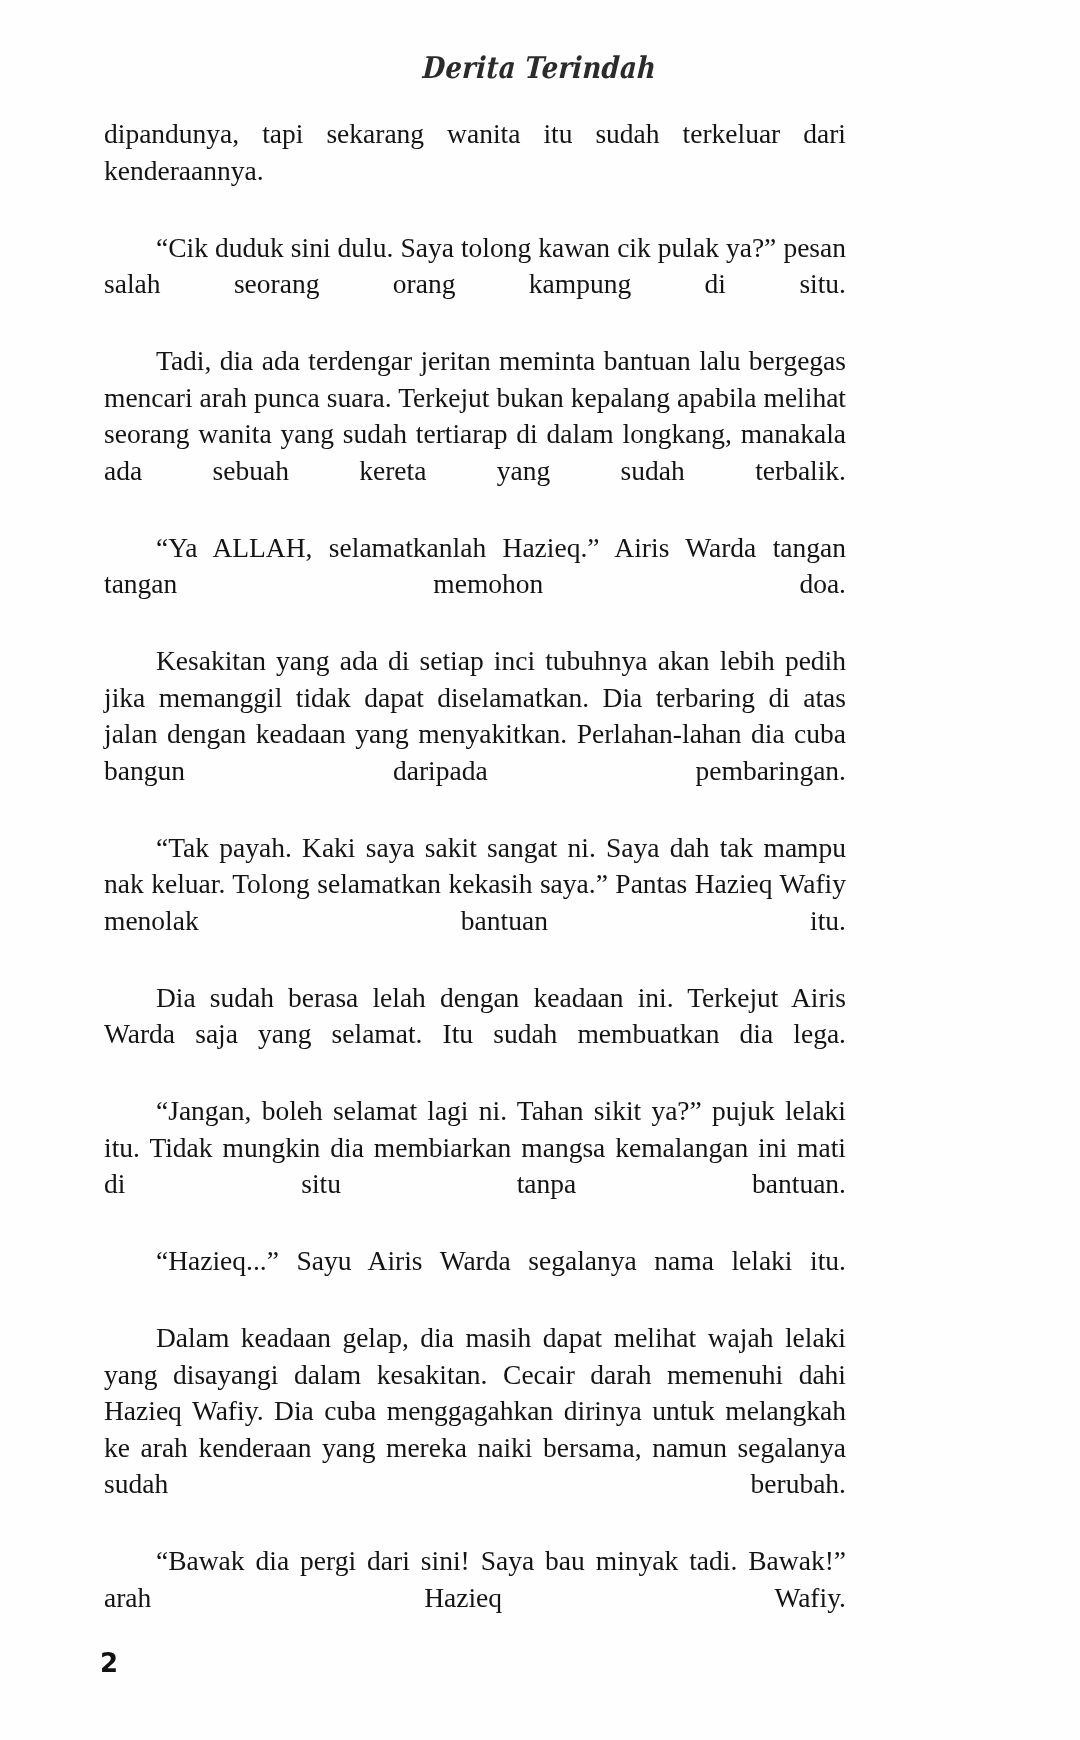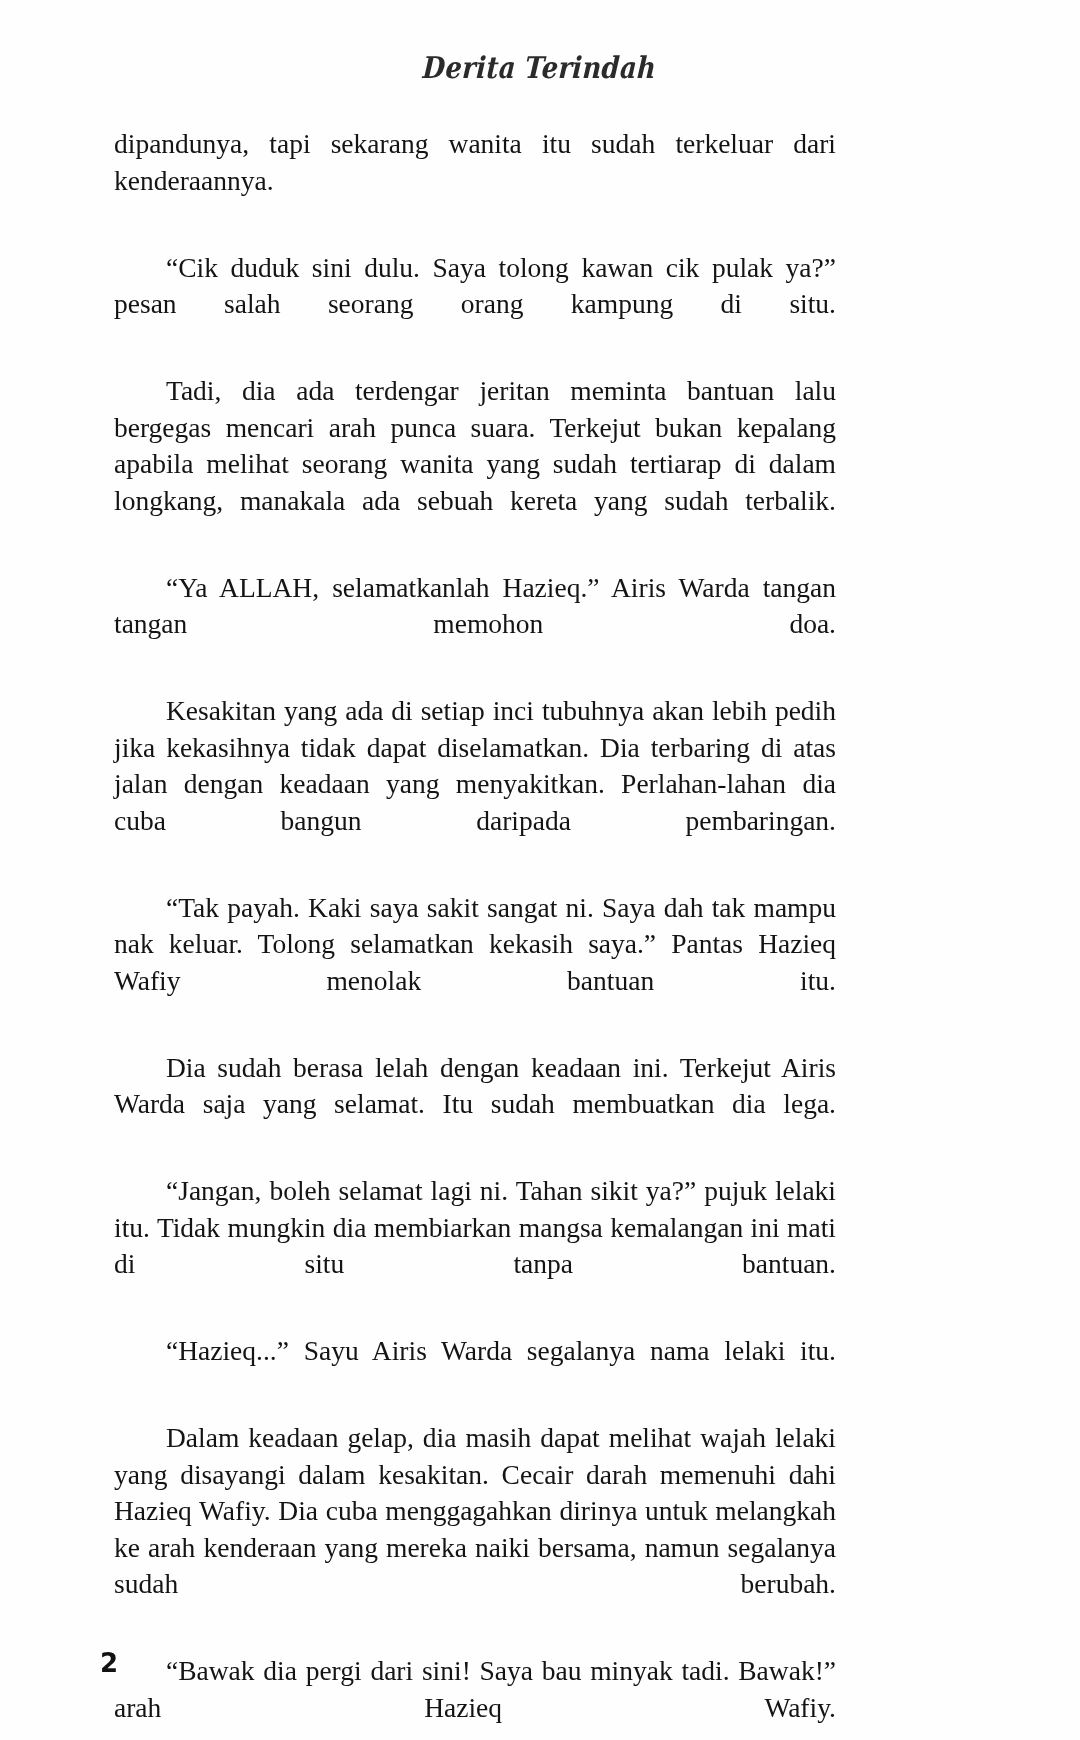--- a/index.html
+++ b/index.html
@@ -50,21 +50,21 @@
     left: 100px;
     width: 750px;
     text-align: justify;
     text-justify: inter-word;
     font-size: 27.5px;
     line-height: 36.5px;
     color: #141414;
     hyphens: none;
   }
   .textblock p {
-    margin: 14px;
+    margin: 4px;
     text-indent: 0;
   }
   .textblock p.indent {
     text-indent: 52px;
   }
   
   .textblock p::after {
     content: "";
     display: inline-block;
     width: 100%;
@@ -88,21 +88,21 @@
 
   <div class="running-header">
     <span class="title">Derita Terindah</span>
   </div>
 
   <div class="textblock" id="textblock">
       <p class="">dipandunya, tapi sekarang wanita itu sudah terkeluar dari kenderaannya.</p>
       <p class="indent">“Cik duduk sini dulu. Saya tolong kawan cik pulak ya?” pesan salah seorang orang kampung di situ.</p>
       <p class="indent">Tadi, dia ada terdengar jeritan meminta bantuan lalu bergegas mencari arah punca suara. Terkejut bukan kepalang apabila melihat seorang wanita yang sudah tertiarap di dalam longkang, manakala ada sebuah kereta yang sudah terbalik.</p>
       <p class="indent">“Ya ALLAH, selamatkanlah Hazieq.” Airis Warda tangan tangan memohon doa.</p>
-      <p class="indent">Kesakitan yang ada di setiap inci tubuhnya akan lebih pedih jika kekasihnya tidak dapat diselamatkan. Dia terbaring di atas jalan dengan keadaan yang menyakitkan. Perlahan-lahan dia cuba bangun daripada pembaringan.</p>
+      <p class="indent">Kesakitan yang ada di setiap inci tubuhnya akan lebih pedih jika memanggil tidak dapat diselamatkan. Dia terbaring di atas jalan dengan keadaan yang menyakitkan. Perlahan-lahan dia cuba bangun daripada pembaringan.</p>
       <p class="indent">“Tak payah. Kaki saya sakit sangat ni. Saya dah tak mampu nak keluar. Tolong selamatkan kekasih saya.” Pantas Hazieq Wafiy menolak bantuan itu.</p>
       <p class="indent">Dia sudah berasa lelah dengan keadaan ini. Terkejut Airis Warda saja yang selamat. Itu sudah membuatkan dia lega.</p>
       <p class="indent">“Jangan, boleh selamat lagi ni. Tahan sikit ya?” pujuk lelaki itu. Tidak mungkin dia membiarkan mangsa kemalangan ini mati di situ tanpa bantuan.</p>
       <p class="indent">“Hazieq...” Sayu Airis Warda segalanya nama lelaki itu.</p>
       <p class="indent">Dalam keadaan gelap, dia masih dapat melihat wajah lelaki yang disayangi dalam kesakitan. Cecair darah memenuhi dahi Hazieq Wafiy. Dia cuba menggagahkan dirinya untuk melangkah ke arah kenderaan yang mereka naiki bersama, namun segalanya sudah berubah.</p>
       <p class="indent">“Bawak dia pergi dari sini! Saya bau minyak tadi. Bawak!” arah Hazieq Wafiy.</p>
     </div>
 
   <div class="folio">2</div>
 

